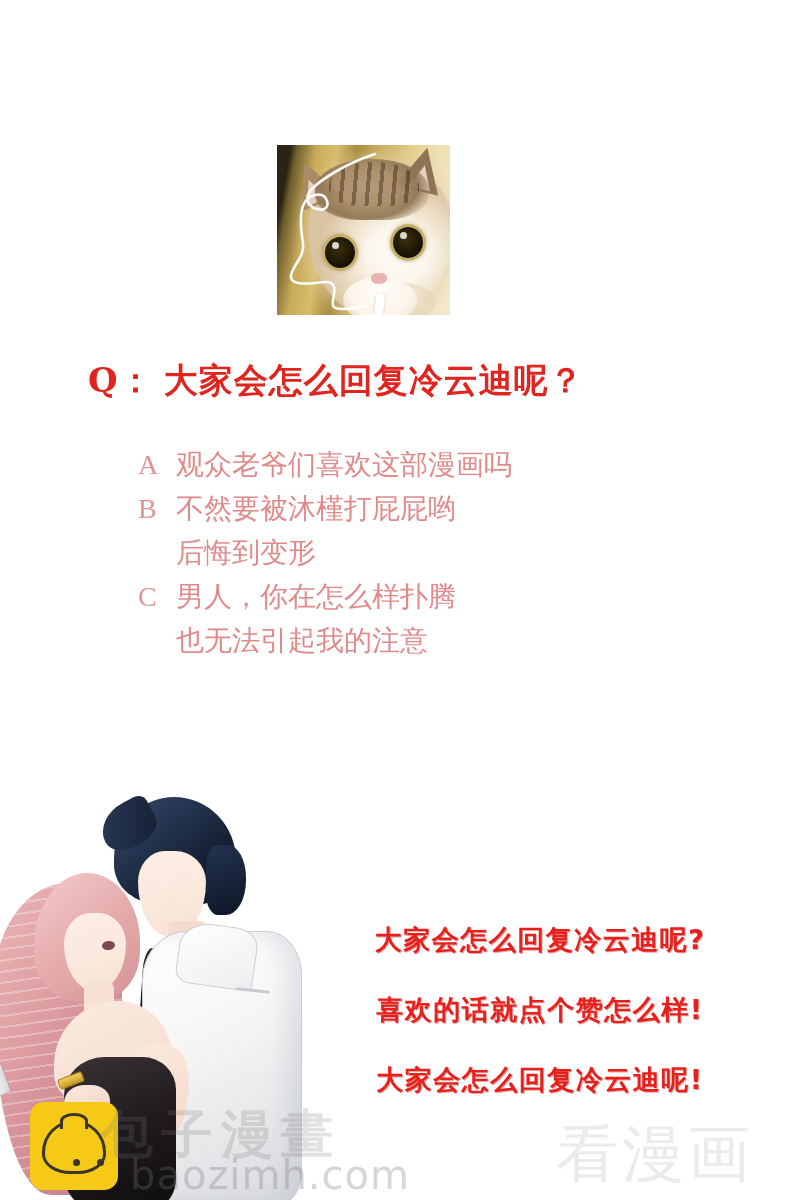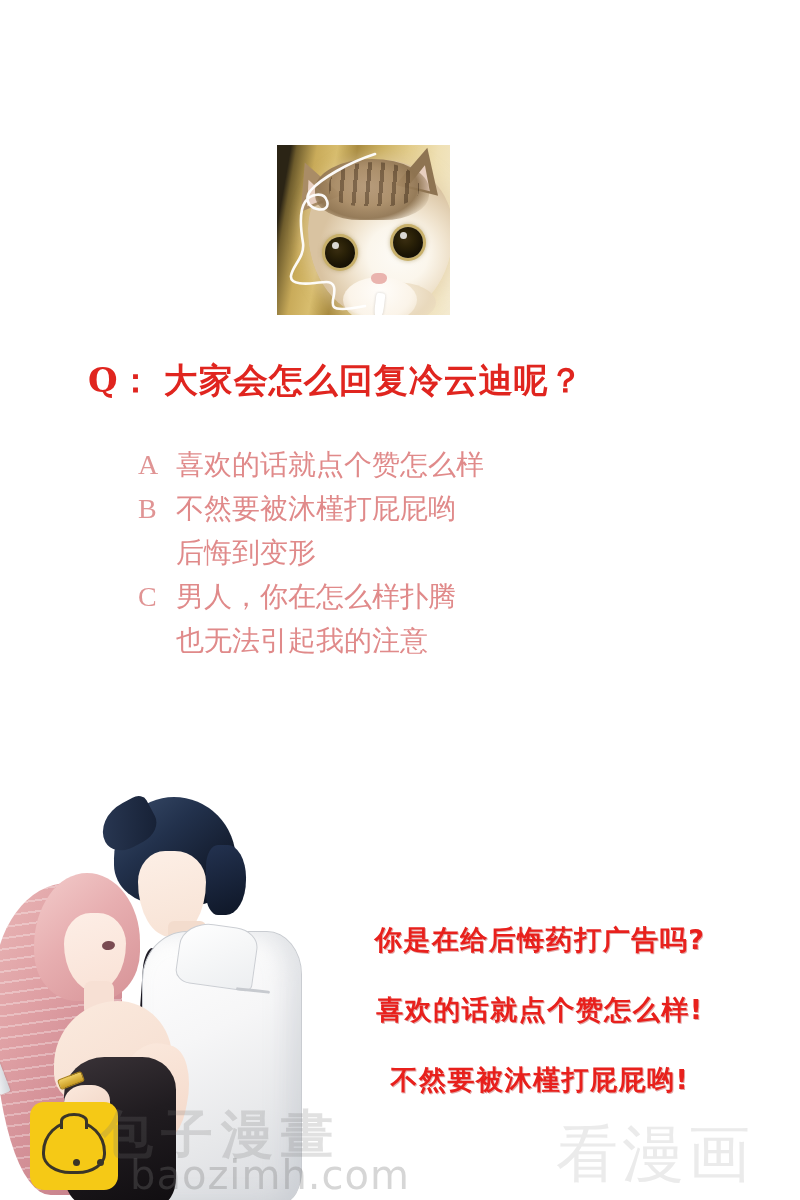--- a/index.html
+++ b/index.html
@@ -434,21 +434,21 @@
   </div>
 
   <div class="question">
     <span class="q-label">Q：</span><span>大家会怎么回复冷云迪呢？</span>
   </div>
 
   <div class="options">
 
     <div class="opt-row">
       <span class="opt-key">A</span>
-      <span class="opt-text">喜欢的话就点个赞怎么样</span>
+      <span class="opt-text">观众老爷们喜欢这部漫画吗</span>
     </div>
 
     <div class="opt-row">
       <span class="opt-key">B</span>
       <span class="opt-text">不然要被沐槿打屁屁哟</span>
     </div>
     <div class="opt-cont">后悔到变形</div>
 
     <div class="opt-row">
       <span class="opt-key">C</span>
@@ -474,23 +474,23 @@
     <div class="girl-neck"></div>
     <div class="girl-shoulder"></div>
     <div class="girl-arm"></div>
     <div class="girl-dress"></div>
     <div class="sword-blade"></div>
     <div class="sword-guard"></div>
     <div class="sword-hand"></div>
   </div>
 
   <div class="promo">
-    <div class="promo-line">你是在给后悔药打广告吗?</div>
+    <div class="promo-line">大家会怎么回复冷云迪呢?</div>
     <div class="promo-line">喜欢的话就点个赞怎么样!</div>
-    <div class="promo-line">不然要被沐槿打屁屁哟!</div>
+    <div class="promo-line">大家会怎么回复冷云迪呢!</div>
   </div>
 
   <div class="wm-left">
     <div class="bao-logo">
       <div class="bao-bun">
         <div class="bao-eye l"></div>
         <div class="bao-eye r"></div>
       </div>
       <div class="bao-pleat"></div>
     </div>

